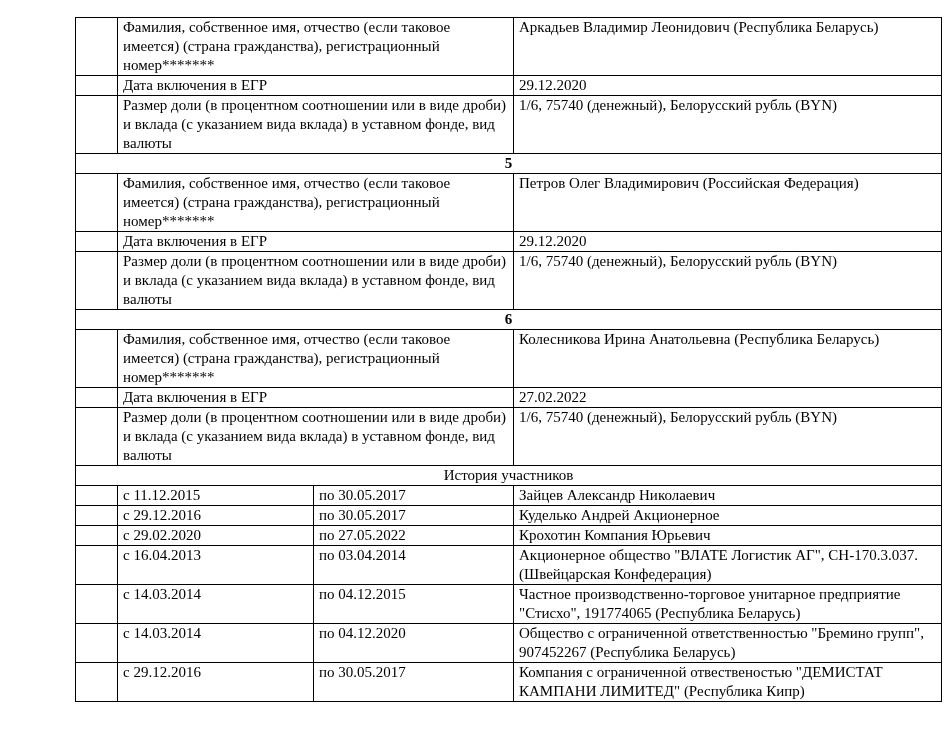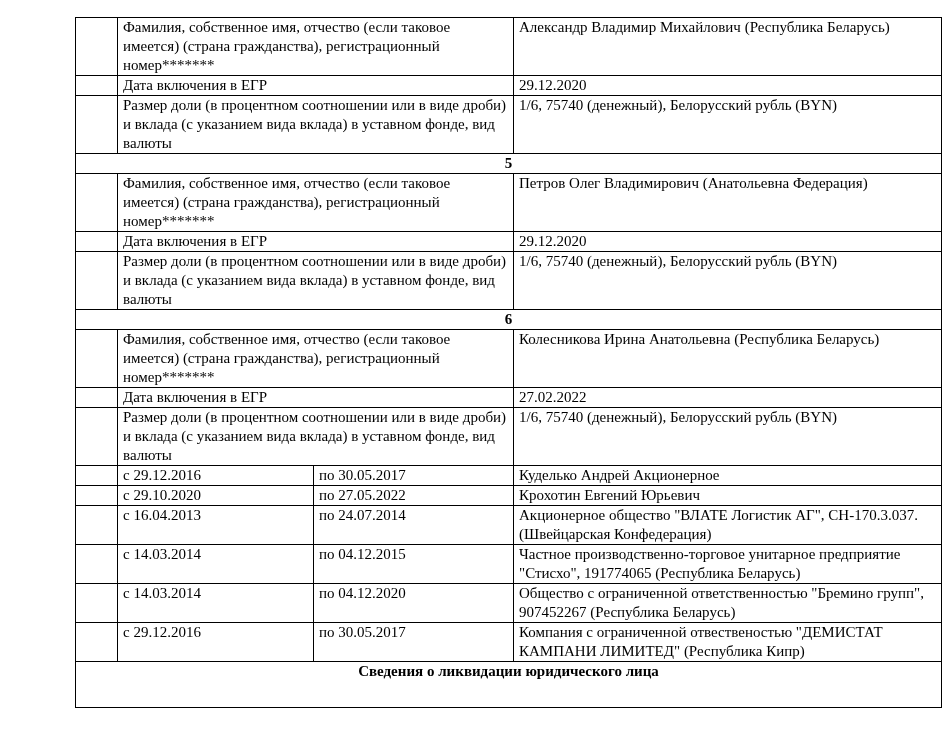--- a/index.html
+++ b/index.html
@@ -59,40 +59,40 @@
       <col class="c0">
         <col class="c1">
         <col class="c2">
         <col class="c3">
     </colgroup>
     <tbody>
 
       <tr>
         <td class="idx"></td>
         <td class="label" colspan="2">Фамилия, собственное имя, отчество (если таковое имеется) (страна гражданства), регистрационный номер*******</td>
-        <td class="value">Александр Владимир Михайлович (Республика Беларусь)</td>
+        <td class="value">Аркадьев Владимир Леонидович (Республика Беларусь)</td>
       </tr>
       <tr>
         <td class="idx"></td>
         <td class="label" colspan="2">Дата включения в ЕГР</td>
         <td class="value">29.12.2020</td>
       </tr>
       <tr>
         <td class="idx"></td>
         <td class="label" colspan="2">Размер доли (в процентном соотношении или в виде дроби) и вклада (с указанием вида вклада) в уставном фонде, вид валюты</td>
         <td class="value">1/6, 75740 (денежный), Белорусский рубль (BYN)</td>
       </tr>
 
       <tr>
         <td class="num" colspan="4">5</td>
       </tr>
       <tr>
         <td class="idx"></td>
         <td class="label" colspan="2">Фамилия, собственное имя, отчество (если таковое имеется) (страна гражданства), регистрационный номер*******</td>
-        <td class="value">Петров Олег Владимирович (Анатольевна Федерация)</td>
+        <td class="value">Петров Олег Владимирович (Российская Федерация)</td>
       </tr>
       <tr>
         <td class="idx"></td>
         <td class="label" colspan="2">Дата включения в ЕГР</td>
         <td class="value">29.12.2020</td>
       </tr>
       <tr>
         <td class="idx"></td>
         <td class="label" colspan="2">Размер доли (в процентном соотношении или в виде дроби) и вклада (с указанием вида вклада) в уставном фонде, вид валюты</td>
         <td class="value">1/6, 75740 (денежный), Белорусский рубль (BYN)</td>
@@ -111,35 +111,44 @@
         <td class="label" colspan="2">Дата включения в ЕГР</td>
         <td class="value">27.02.2022</td>
       </tr>
       <tr>
         <td class="idx"></td>
         <td class="label" colspan="2">Размер доли (в процентном соотношении или в виде дроби) и вклада (с указанием вида вклада) в уставном фонде, вид валюты</td>
         <td class="value">1/6, 75740 (денежный), Белорусский рубль (BYN)</td>
       </tr>
 
       <tr>
+        <td class="center" colspan="4">История участников</td>
+      </tr>
+      <tr>
+        <td class="idx"></td>
+        <td>с 11.12.2015</td>
+        <td>по 30.05.2017</td>
+        <td>Зайцев Александр Николаевич</td>
+      </tr>
+      <tr>
         <td class="idx"></td>
         <td>с 29.12.2016</td>
         <td>по 30.05.2017</td>
         <td>Куделько Андрей Акционерное</td>
       </tr>
       <tr>
         <td class="idx"></td>
-        <td>с 29.10.2020</td>
+        <td>с 29.02.2020</td>
         <td>по 27.05.2022</td>
-        <td>Крохотин Евгений Юрьевич</td>
+        <td>Крохотин Компания Юрьевич</td>
       </tr>
       <tr>
         <td class="idx"></td>
         <td>с 16.04.2013</td>
-        <td>по 24.07.2014</td>
+        <td>по 03.04.2014</td>
         <td>Акционерное общество "ВЛАТЕ Логистик АГ", CH-170.3.037. (Швейцарская Конфедерация)</td>
       </tr>
       <tr>
         <td class="idx"></td>
         <td>с 14.03.2014</td>
         <td>по 04.12.2015</td>
         <td>Частное производственно-торговое унитарное предприятие "Стисхо", 191774065 (Республика Беларусь)</td>
       </tr>
       <tr>
         <td class="idx"></td>
@@ -147,18 +156,15 @@
         <td>по 04.12.2020</td>
         <td>Общество с ограниченной ответственностью "Бремино групп", 907452267 (Республика Беларусь)</td>
       </tr>
       <tr>
         <td class="idx"></td>
         <td>с 29.12.2016</td>
         <td>по 30.05.2017</td>
         <td>Компания с ограниченной отвественостью "ДЕМИСТАТ КАМПАНИ ЛИМИТЕД" (Республика Кипр)</td>
       </tr>
 
-      <tr class="footer-row">
-        <td class="center bold" colspan="4">Сведения о ликвидации юридического лица</td>
-      </tr>
     </tbody>
   </table>
 </div>
 
 </body></html>

